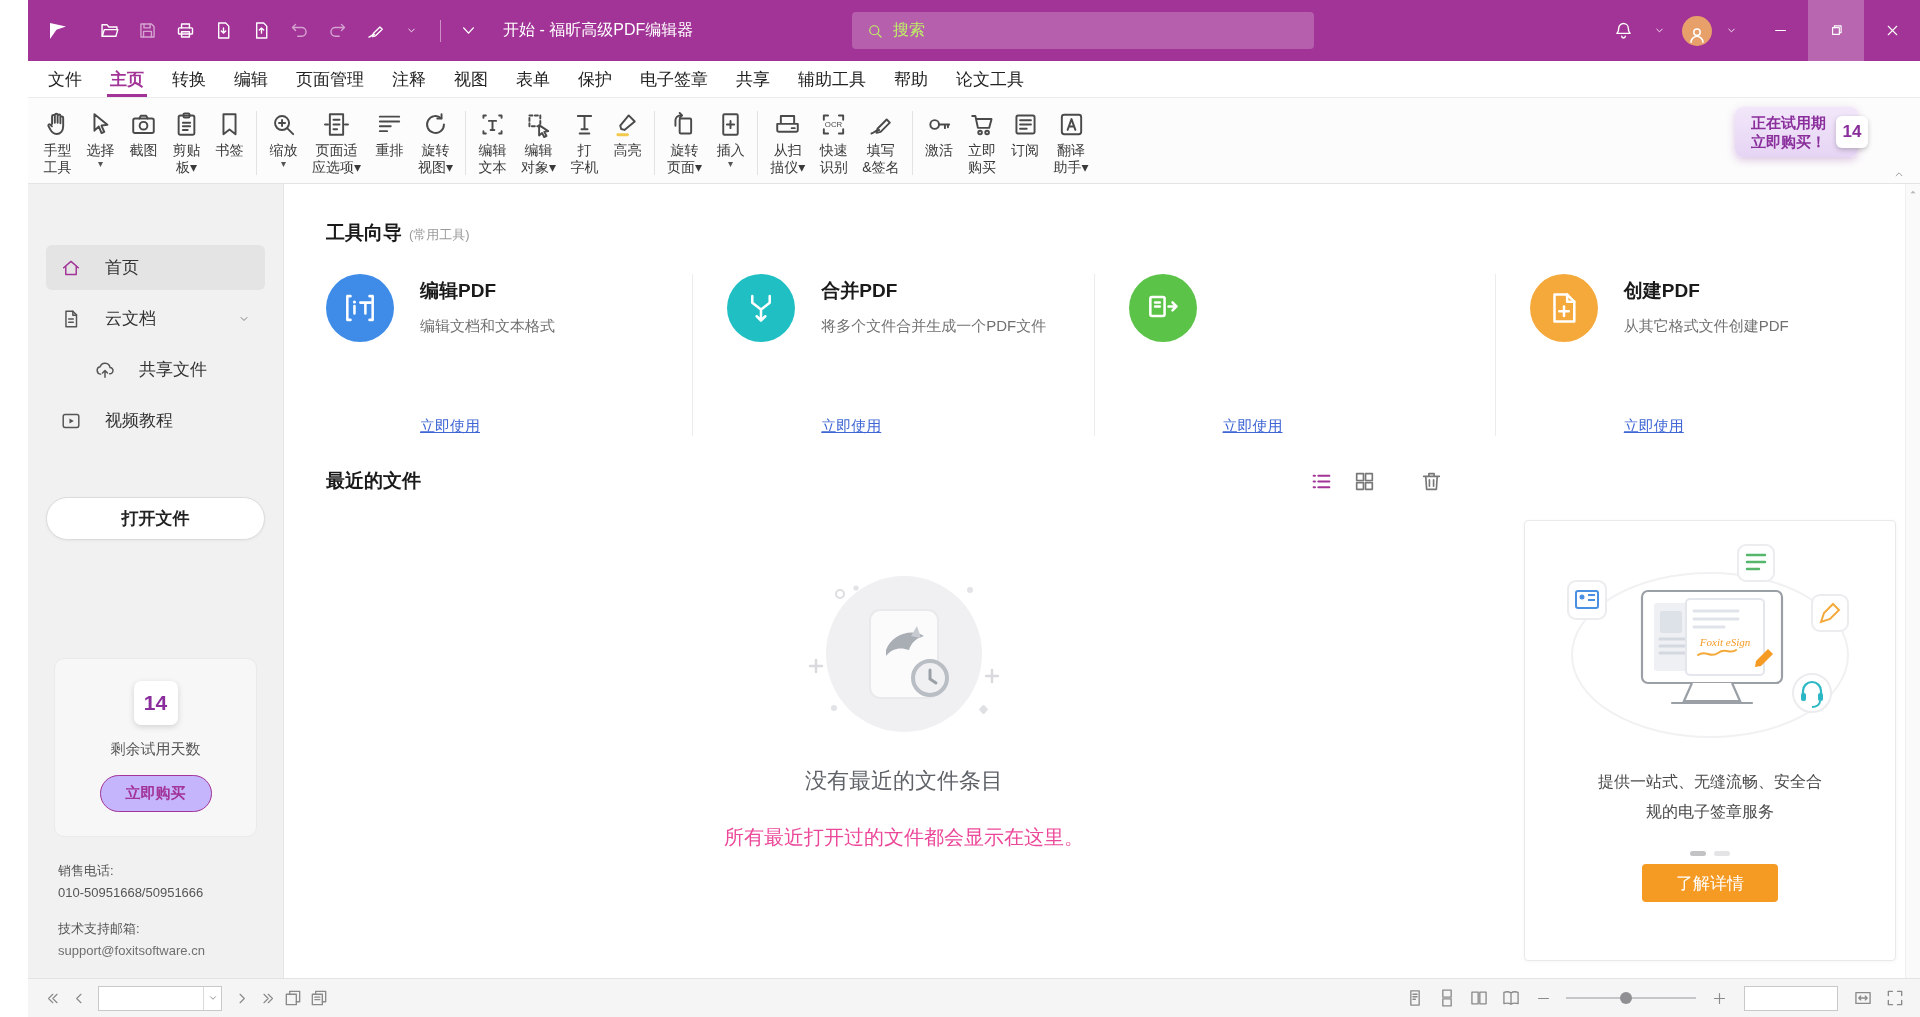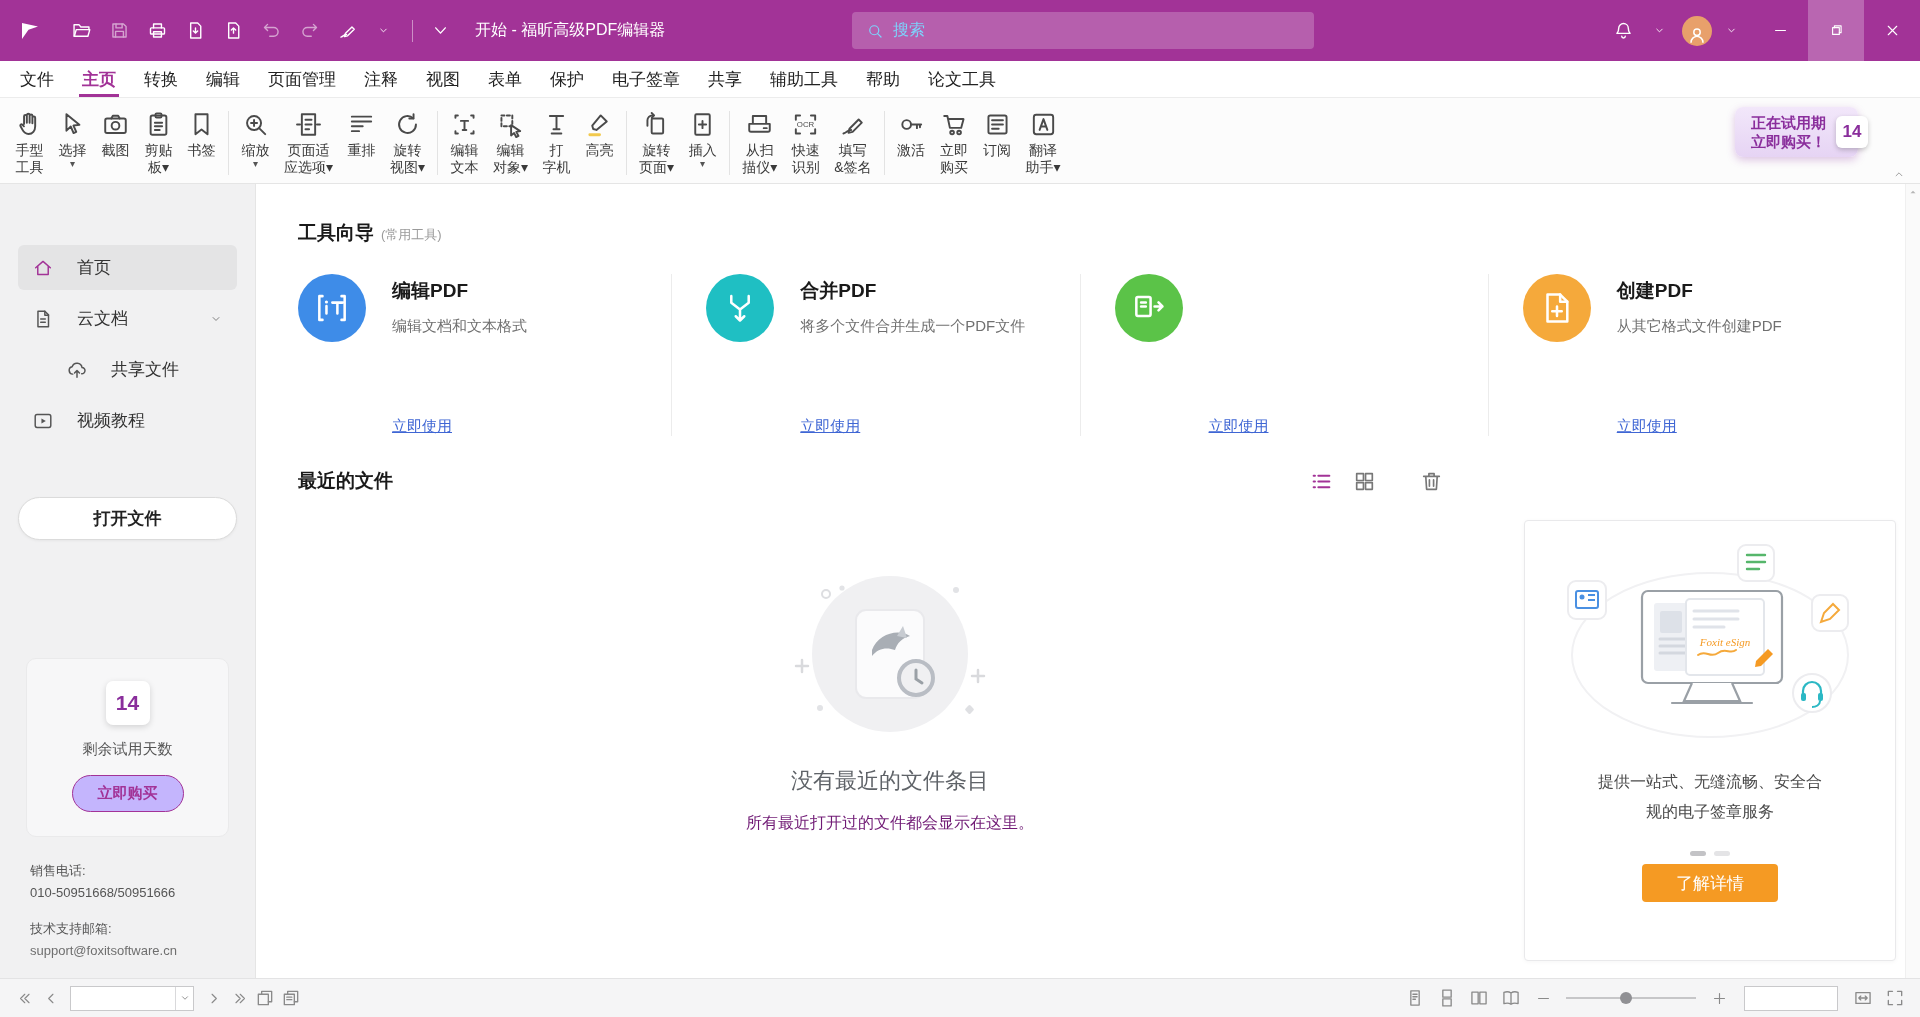--- a/index.html
+++ b/index.html
@@ -1,31 +1,31 @@
 <!DOCTYPE html>
 <html style="--accent: #A23397; --link: #3F66D4; --orange: #F59A23;"><head>
 <meta charset="utf-8">
 <style>
   * { margin:0; padding:0; box-sizing:border-box; }
   html,body { width:1920px; height:1017px; overflow:hidden; }
   body { font-family:"Liberation Sans","DejaVu Sans",sans-serif; font-size:16px; color:#333; background:#fff; }
-  .app { width:1920px; height:1017px; display:flex; flex-direction:column; }
+  .app { width:1920px; height:1017px; display:flex; flex-direction:column;padding-left:28px; }
   svg { display:block; }
 
   
   .titlebar { height:61px; background:var(--accent,#A23397); display:flex; align-items:center; color:#fff; padding-left:12px; flex:0 0 auto; }
   .tb-logo { width:36px; height:36px; display:flex; align-items:center; justify-content:center; margin-right:14px; }
   .tb-logo svg { width:24px; height:24px; }
   .tb-icon { width:34px; height:34px; display:flex; align-items:center; justify-content:center; border-radius:4px; margin:0 2px; color:#fff; }
   .tb-icon svg { width:21px; height:21px; }
   .tb-icon.dim { opacity:.55; }
   .tb-caret svg { width:13px; height:13px; margin-left:-4px; }
   .tb-divider { width:1px; height:22px; background:rgba(255,255,255,.45); margin:0 8px; }
   .tb-title { font-size:16px; margin-left:16px; white-space:nowrap; }
-  .tb-search { width:462px; height:37px; background:rgba(255,255,255,.22); border-radius:4px; display:flex; align-items:center; padding:0 14px; gap:9px; margin-left:auto; margin-right:290px; color:#7dd3fc; }
+  .tb-search { width:462px; height:37px; background:rgba(255,255,255,.22); border-radius:4px; display:flex; align-items:center; padding:0 14px; gap:9px; margin-left:auto; margin-right:290px; color:#bef264; }
   .tb-search svg { width:18px; height:18px; }
   .tb-search .ph { font-size:16px; }
   .tb-right { display:flex; align-items:center; height:100%; }
   .avatar { width:30px; height:30px; border-radius:50%; background:#E8A06B; overflow:hidden; display:flex; align-items:flex-end; justify-content:center; margin:0 2px; }
   .avatar svg { width:22px; height:22px; color:#fff; }
   .winbtn { width:56px; height:61px; display:flex; align-items:center; justify-content:center; color:#fff; }
   .winbtn svg { width:17px; height:17px; }
   .winbtn.hl { background:rgba(255,255,255,.25); }
 
   
@@ -93,21 +93,21 @@
   .recent-area { flex:1 1 auto; min-width:0; }
   .recent-head { display:flex; align-items:center; }
   .recent-title { font-size:19px; font-weight:bold; color:#1A1A1A; }
   .recent-controls { margin-left:auto; display:flex; align-items:center; gap:18px; padding-right:38px; }
   .recent-controls .vicon { color:#777; display:flex; }
   .recent-controls .vicon svg { width:25px; height:25px; }
   .recent-controls .vicon.active { color:var(--accent,#A23397); }
   .recent-controls .vicon.trash { margin-left:24px; }
   .empty { display:flex; flex-direction:column; align-items:center; margin-top:54px; }
   .empty-title { font-size:22px; color:#5F6368; margin-top:8px; }
-  .empty-desc { font-size:16px; color:#701a75; margin-top:17px; }
+  .empty-desc { font-size:20px; color:#ec4899; margin-top:28px; }
 
   .promo { width:372px; flex:0 0 auto; margin-left:42px; margin-top:52px; height:441px; border:1px solid #E9E9EB; border-radius:4px; background:#fff; display:flex; flex-direction:column; align-items:center; padding-top:22px; box-shadow:0 1px 4px rgba(0,0,0,.04);gap:8px; }
   .promo-text { font-size:16px; color:#4A4A4A; line-height:30px; text-align:center; margin-top:4px; }
   .promo-dots { display:flex; gap:8px; margin-top:16px; }
   .promo-dots .dot { width:16px; height:5px; border-radius:3px; background:#E4E4E6; }
   .promo-dots .dot.active { background:#C3C3C6; }
   .promo-btn { width:136px; height:38px; background:var(--orange,#F59A23); color:#fff; font-size:17px; border-radius:4px; display:flex; align-items:center; justify-content:center; }
 
   
   .statusbar { height:39px; background:#F5F5F6; border-top:1px solid #E3E3E4; display:flex; align-items:center; padding:0 12px; flex:0 0 auto; color:#787878; }

